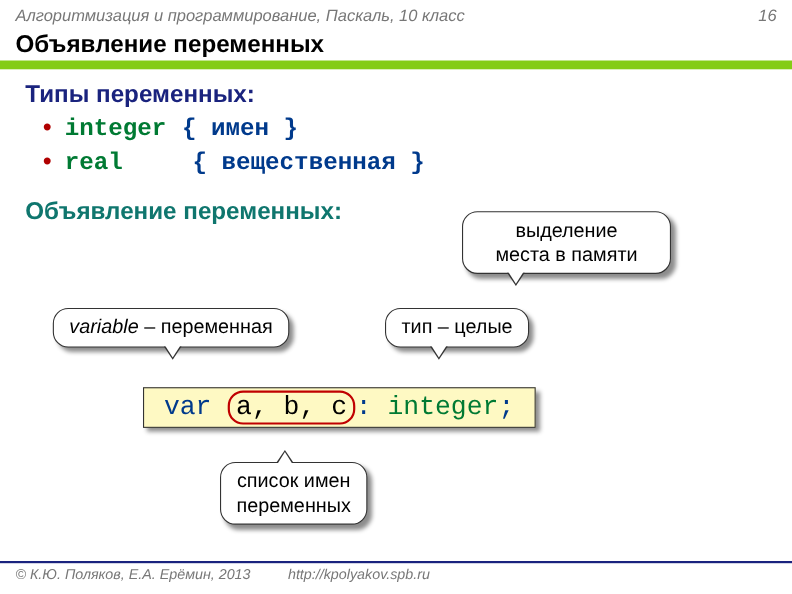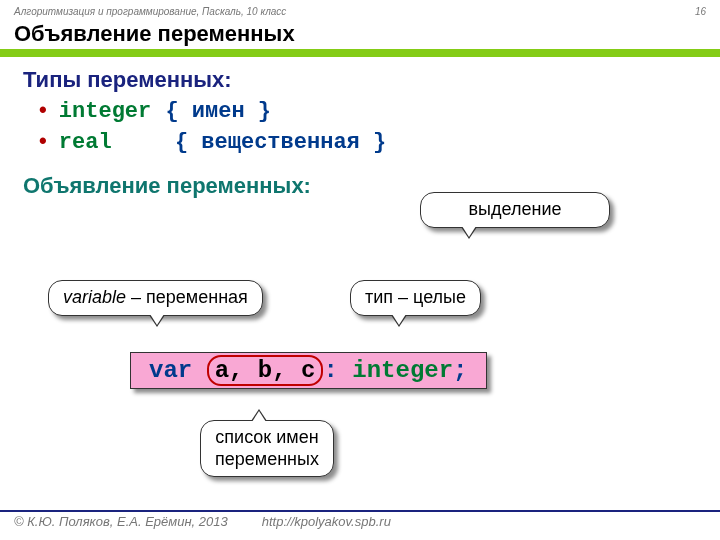--- a/index.html
+++ b/index.html
@@ -1,31 +1,31 @@
 <!DOCTYPE html>
 <html><head>
 <meta charset="utf-8">
 <style>
 html,body{margin:0;padding:0}
 body{width:720px;height:540px;background:#fff;font-family:Arial,Helvetica,sans-serif;position:relative;color:#000}
-.header{font-style:italic;color:#777;font-size:10px;padding:6px 14px 0 14px;display:flex;justify-content:space-between}
+.header{font-style:italic;color:#777;font-size:15px;padding:6px 14px 0 14px;display:flex;justify-content:space-between}
 .title{font-size:22px;font-weight:bold;padding:4px 14px 2px 14px;border-bottom:8px solid #84cc16}
 .content{padding:8px 24px 0 23px}
 .subhead{color:#1a237e;font-size:22px;font-weight:bold;margin-top:2px}
 .row{font-size:22px;margin:4px 0 4px 16px}
 .bullet-red{color:#b00000;font-weight:bold;margin-right:6px}
 .bullet-blk{color:#000;margin-right:6px}
 .mono{font-family:"Courier New",monospace;font-weight:bold}
 .green{color:#007a33}
 .navy{color:#003a8c}
 .others{margin-left:16px}
 .sub2{color:#0f766e;font-size:22px;font-weight:bold;margin-top:18px}
 .callout{position:absolute;background:#fff;border:1px solid #333;border-radius:14px;padding:6px 14px;font-size:18px;box-shadow:4px 4px 4px rgba(0,0,0,.45);text-align:center;line-height:1.2}
 .callout .tail{position:absolute;width:0;height:0}
-.codebox{position:absolute;left:130px;top:352px;background:#f9a8d4;border:1px solid #333;padding:4px 18px;font-family:"Courier New",monospace;font-size:24px;font-weight:bold;box-shadow:4px 4px 4px rgba(0,0,0,.45)}
+.codebox{position:absolute;left:130px;top:352px;background:#fef9c3;border:1px solid #333;padding:4px 18px;font-family:"Courier New",monospace;font-size:24px;font-weight:normal;box-shadow:4px 4px 4px rgba(0,0,0,.45)}
 .codebox .kw{color:#003a8c}
 .codebox .ty{color:#007a33}
 .codebox .ring{border:2px solid #c00000;border-radius:14px;padding:0 6px}
 .footer{position:absolute;left:0;right:0;bottom:0;height:24px;border-top:2px solid #1a237e;font-style:italic;color:#777;font-size:13px;padding:2px 14px;display:flex;gap:34px;background:#fff}
 
 .tail-down{border-left:8px solid transparent;border-right:8px solid transparent;border-top:12px solid #333}
 .tail-down::after{content:"";position:absolute;left:-7px;top:-13px;border-left:7px solid transparent;border-right:7px solid transparent;border-top:11px solid #fff}
 .tail-up{border-left:8px solid transparent;border-right:8px solid transparent;border-bottom:12px solid #333}
 .tail-up::after{content:"";position:absolute;left:-7px;top:2px;border-left:7px solid transparent;border-right:7px solid transparent;border-bottom:11px solid #fff}
 </style>
@@ -51,20 +51,21 @@
     <span class="bullet-red">•</span>
     <span class="mono green" style="display:inline-block;min-width:102px">real</span>
     <span class="mono navy" style="margin-left:8px">{ вещественная }</span>
   </div>
 
   <div class="sub2">Объявление переменных:</div>
 </div>
 
 <div class="callout" style="left:420px;top:192px;width:160px">
   <span>выделение</span><br>
+  <span>места в памяти</span>
   <span class="tail tail-down" style="left:40px;bottom:-12px"></span>
 </div>
 
 <div class="callout" style="left:48px;top:280px">
   <span style="font-style:italic">variable</span><span> – переменная</span>
   <span class="tail tail-down" style="left:100px;bottom:-12px"></span>
 </div>
 
 <div class="callout" style="left:350px;top:280px">
   <span>тип – целые</span>

